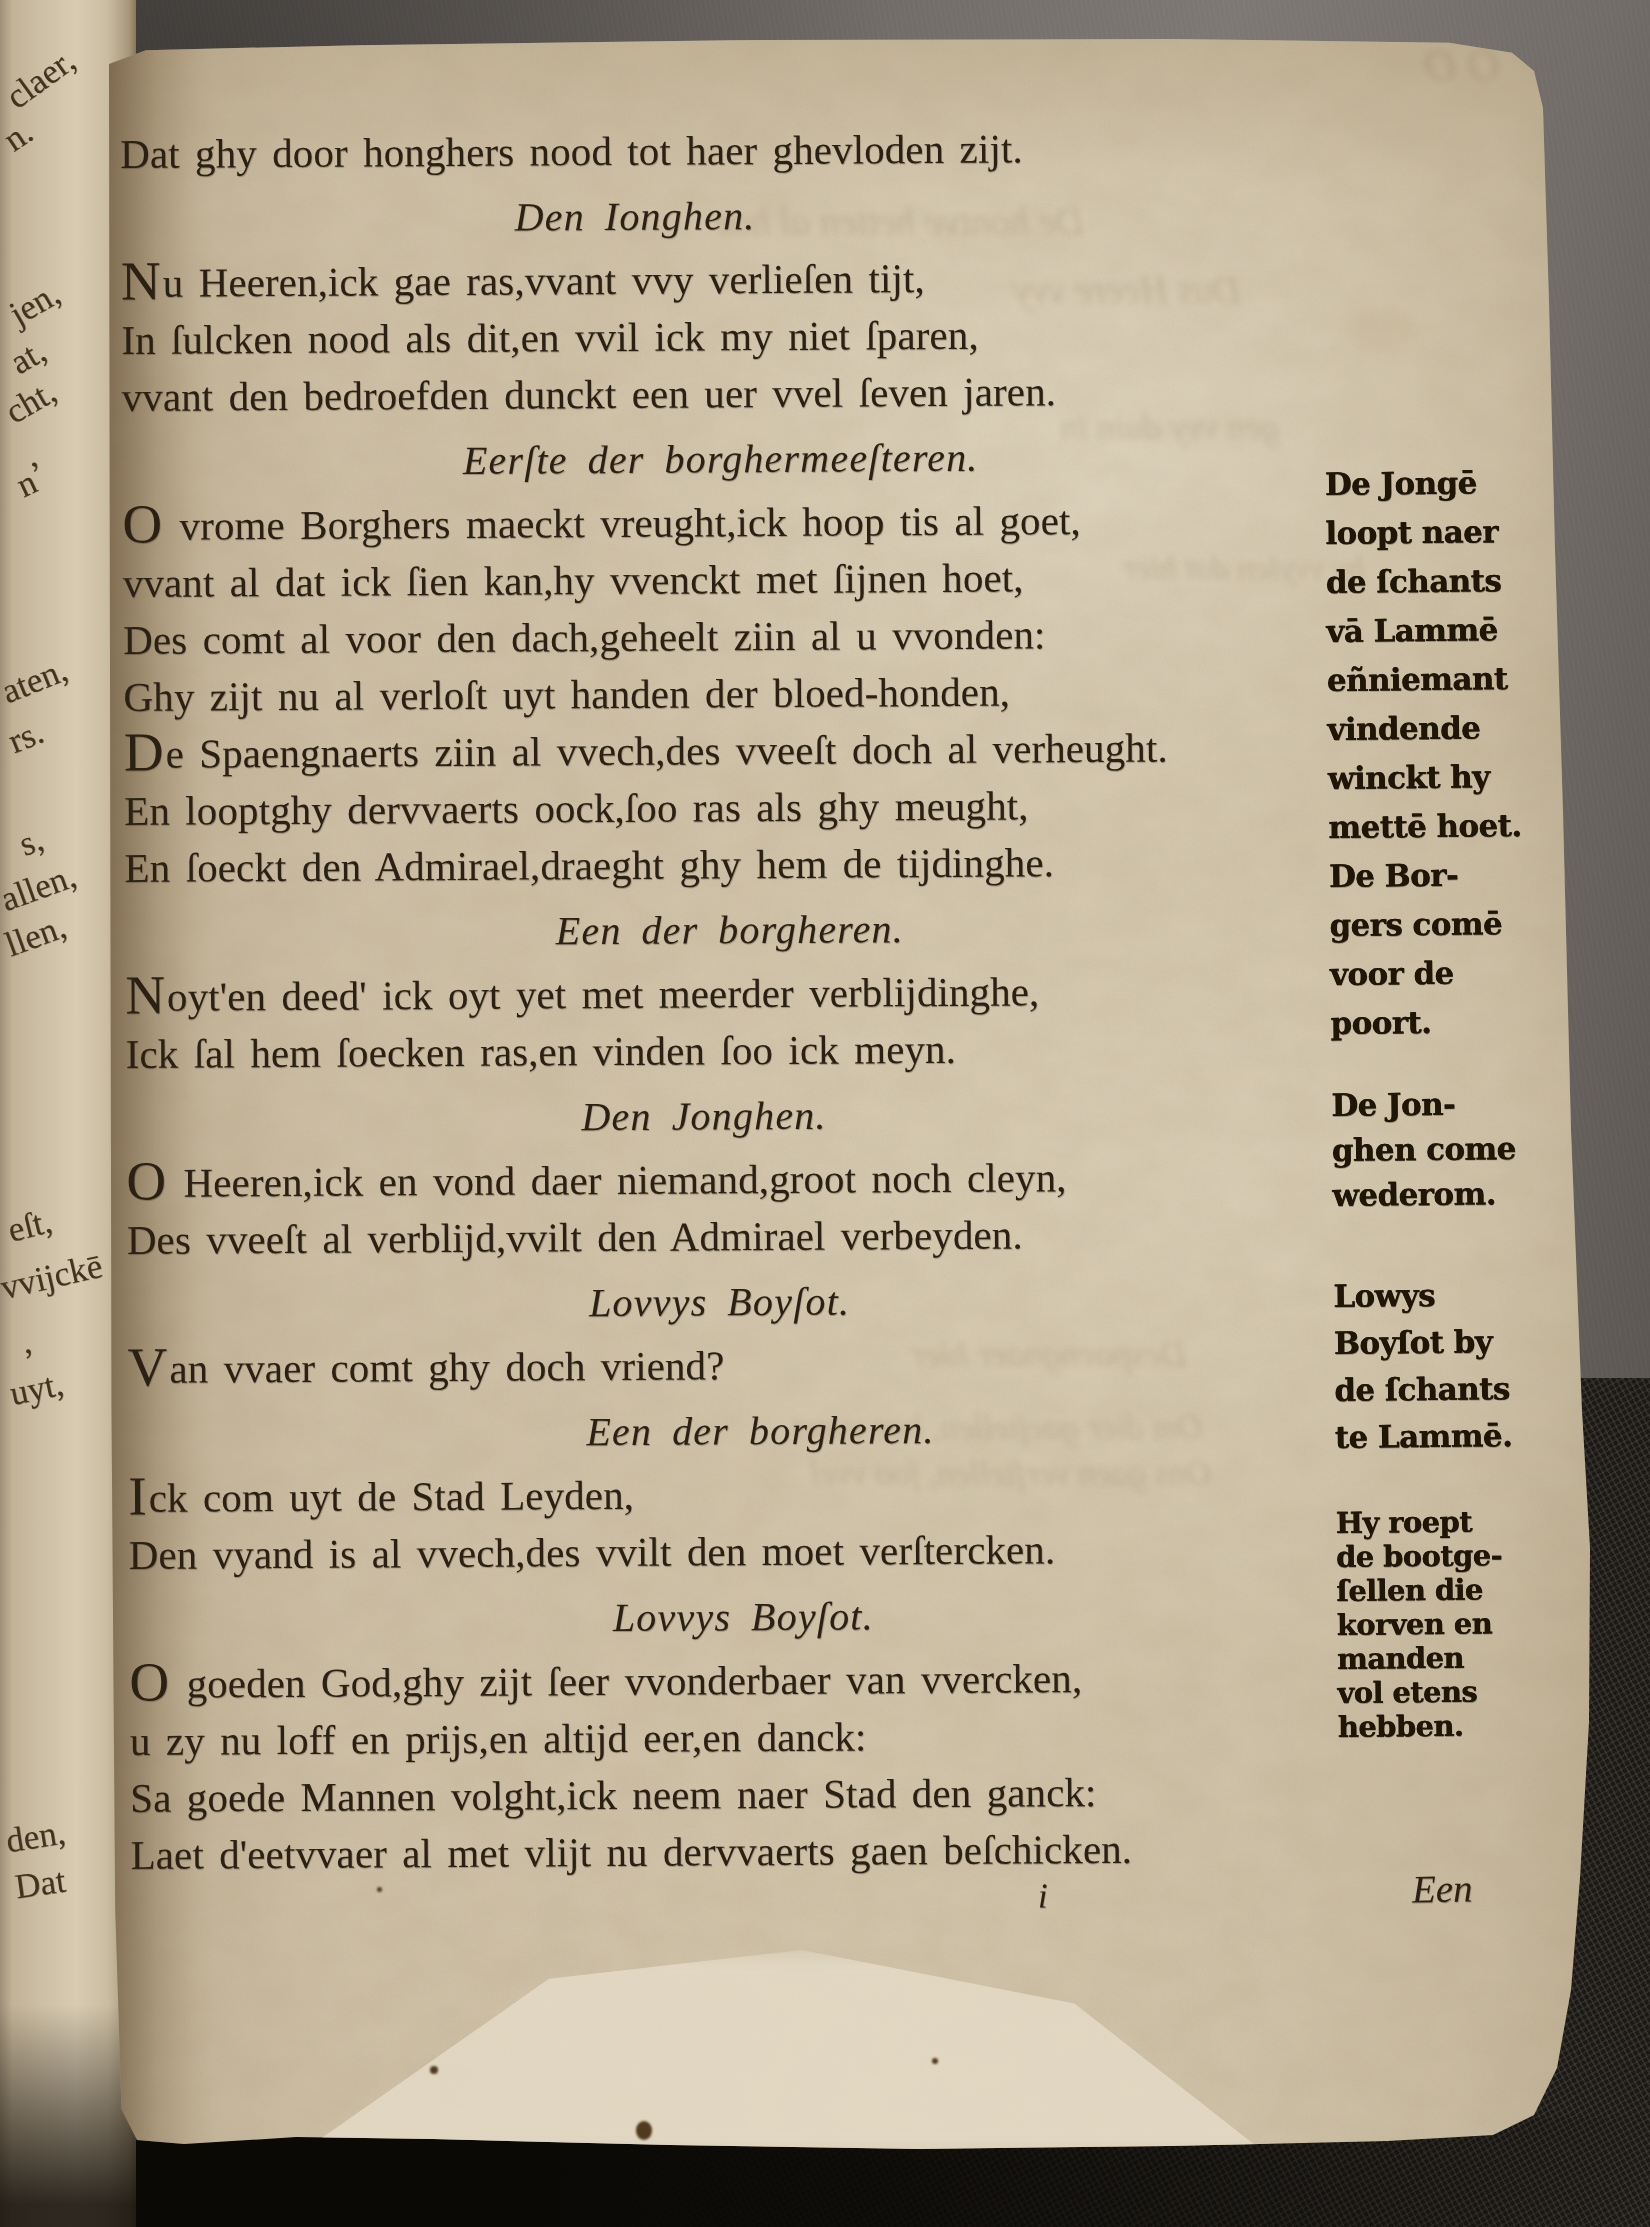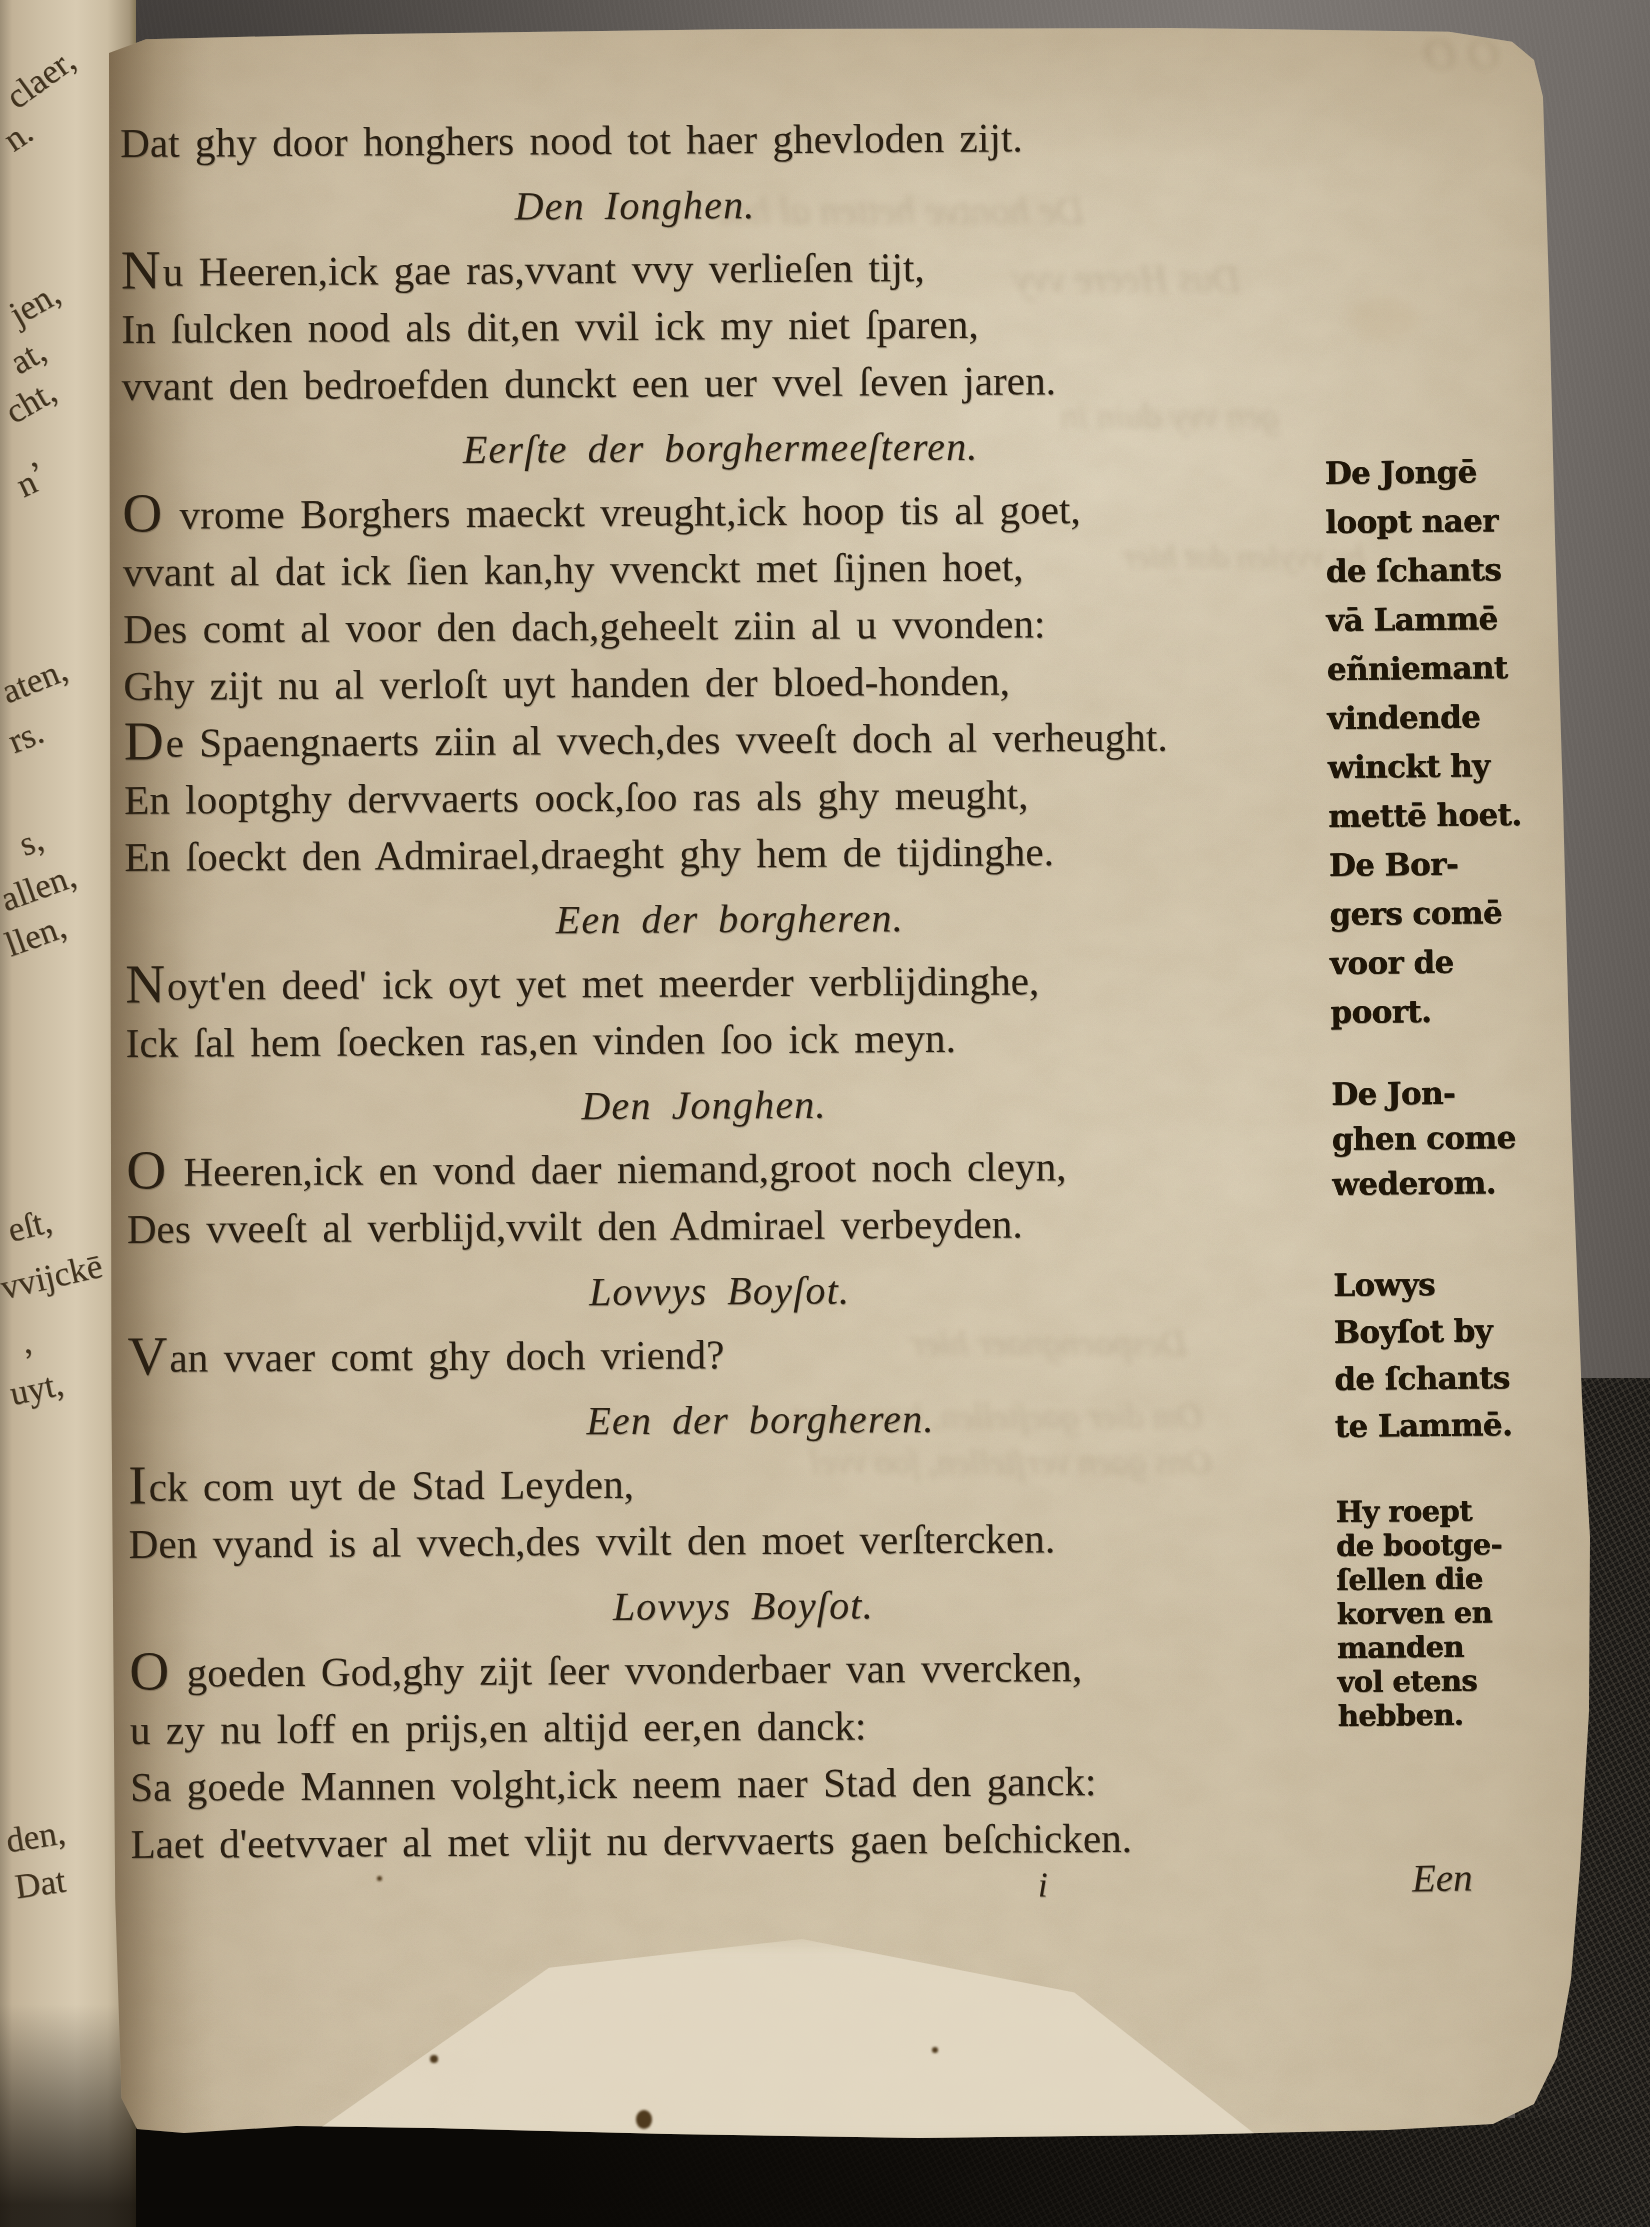--- a/index.html
+++ b/index.html
@@ -23,21 +23,21 @@
 
   
   .facing{position:absolute;left:0;top:0;width:136px;height:2227px;
     background:
       linear-gradient(180deg, rgba(0,0,0,0) 0%, rgba(0,0,0,0) 90%, rgba(16,12,7,0.85) 99%),
       linear-gradient(90deg,#9d8f77 0%,#c2b297 9%,#cdbfa5 30%,#d8cbb2 56%,#cbbda2 79%,#a6977c 95%,#857757 100%);}
   .facing-frag{position:absolute;color:#41331f;font-size:35px;white-space:nowrap;
     text-shadow:0.6px 0.6px 0.6px rgba(50,38,20,0.35);}
 
   
-  .page{position:absolute;left:109px;top:28px;width:1490px;height:2110px;
+  .page{position:absolute;left:109px;top:39px;width:1490px;height:2110px;
     clip-path:polygon(0px 25px,37px 11.2px,249px 6.2px,623px 1.2px,1060px 0px,1340px 3.7px,1403px 13.7px,1425px 32px,1434px 69px,1440px 262px,1446px 511px,1454px 773px,1462px 1091px,1473px 1372px,1481px 1509px,1480px 1683px,1471px 1839px,1462px 1951px,1448px 2029px,1425px 2076px,1384px 2096px,1278px 2102px,1060px 2107px,810px 2110px,561px 2106px,324px 2100px,187px 2098px,75px 2105px,28px 2101px,12.5px 2070px,6.2px 1870px,2.5px 1372px,1.2px 748px);
     background:
       linear-gradient(180deg, rgba(148,124,89,0.22), rgba(0,0,0,0) 7%),
       radial-gradient(779px 592px at 66% 20%, rgba(236,228,208,0.55), rgba(0,0,0,0) 70%),
       radial-gradient(935px 717px at 74% 54%, rgba(233,224,202,0.42), rgba(0,0,0,0) 72%),
       linear-gradient(90deg,#b3a388 0%,#c7b89d 6%,#d0c2a8 15%,#d4c7ad 52%,#d1c4aa 78%,#cabca1 93%,#bfb094 100%);}
   .page::before{content:"";position:absolute;left:0;top:0;bottom:0;width:106px;z-index:5;
     background:linear-gradient(90deg, rgba(82,60,33,0.50), rgba(110,86,52,0.22) 45%, rgba(110,86,52,0.07) 75%, rgba(0,0,0,0));}
   .page::after{content:"";position:absolute;right:0;top:0;bottom:0;width:7.5px;z-index:6;
     background:linear-gradient(90deg, rgba(0,0,0,0), rgba(255,251,238,0.45));}

